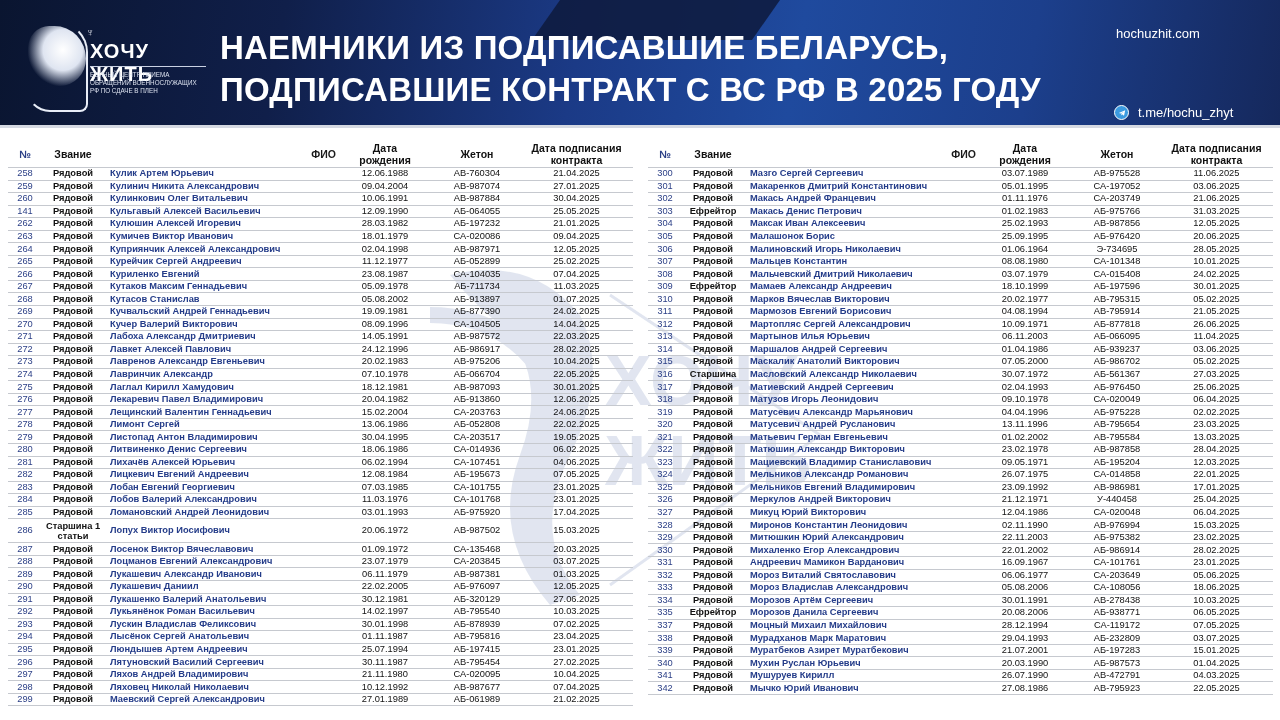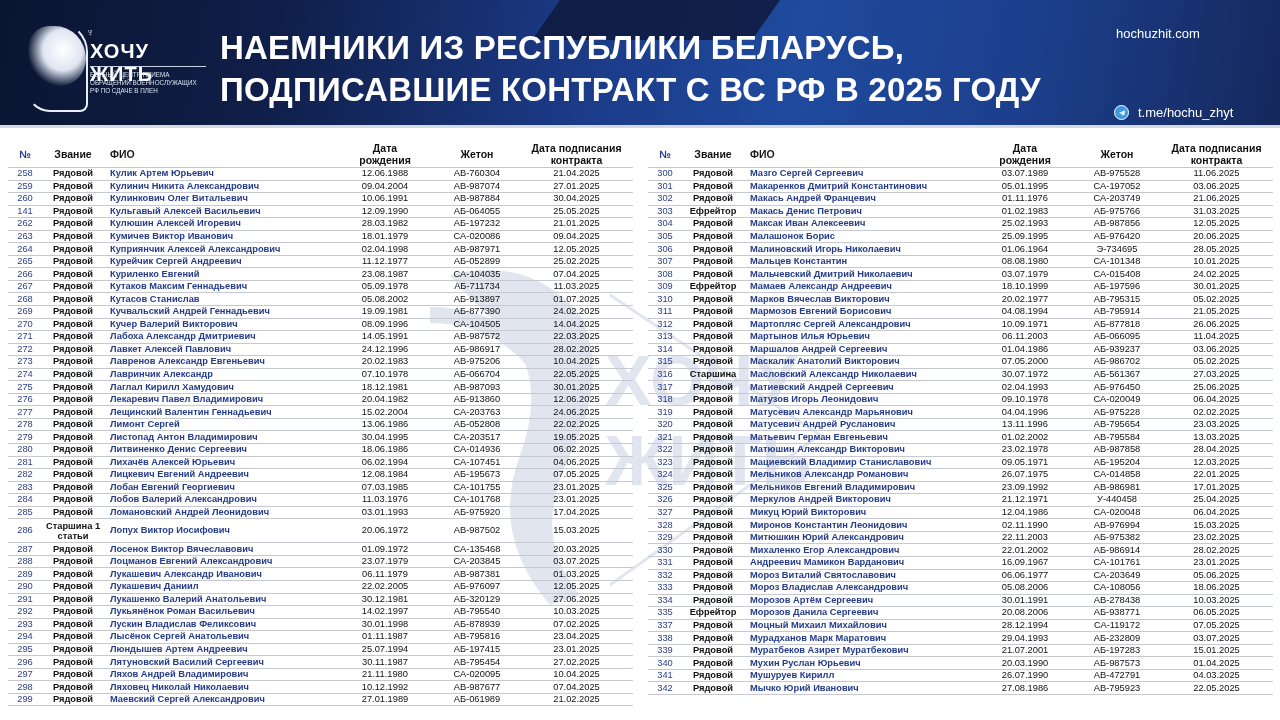--- a/index.html
+++ b/index.html
@@ -60,21 +60,21 @@
   th { font-weight: 700; color: #1a1a1a; font-size: 10.5px; line-height: 12px; padding: 2px 0 1px 0; }
   td { height: 12.55px; line-height: 11px; padding: 0; border-bottom: 1px solid #c6c9cf; white-space: nowrap; }
   tr.tall td { height: 24px; }
   .c-num { width: 34px; text-align: center; color: #2b3f86; }
   .c-rank { width: 62px; text-align: center; color: #111; font-weight: 700; }
   .c-rank.rank2 { line-height: 10px; white-space: normal; }
   .c-name { width: 232px; text-align: left; padding-left: 6px; color: #243c89; font-weight: 700; }
   .c-dob { width: 98px; text-align: center; color: #111; }
   .c-tok { width: 86px; text-align: center; color: #111; }
   .c-sig { width: 113px; text-align: center; color: #111; }
-  th.c-name { color: #1a1a1a; }
+  th.c-name { color: #1a1a1a; text-align: right; }
   th.c-num, th.c-rank { text-align: center; }
   thead tr { border-bottom: 1px solid #c6c9cf; }
 </style>
 </head>
 <body>
 
 <div class="header">
   <div class="diag"></div>
   <div class="logo-wrap">
     <div class="shield"></div>
@@ -82,21 +82,21 @@
     <div class="trident">♆</div>
     <div class="logo-title">ХОЧУ ЖИТЬ</div>
     <div class="logo-line"></div>
     <div class="logo-sub">
       <div>ЕДИНЫЙ ЦЕНТР ПРИЕМА</div>
       <div>ОБРАЩЕНИЙ ВОЕННОСЛУЖАЩИХ</div>
       <div>РФ ПО СДАЧЕ В ПЛЕН</div>
     </div>
   </div>
   <div class="title">
-    <div>НАЕМНИКИ ИЗ РЕСПУБЛИКИ БЕЛАРУСЬ,</div>
+    <div>НАЕМНИКИ ИЗ ПОДПИСАВШИЕ БЕЛАРУСЬ,</div>
     <div>ПОДПИСАВШИЕ КОНТРАКТ С ВС РФ В 2025 ГОДУ</div>
   </div>
   <div class="contacts">
     <div class="site">hochuzhit.com</div>
     <div class="tg" style="top:31px">
       <span class="tg-icon">
         <svg viewBox="0 0 10 10">
             <path d="M1 5 L9 1.5 L7.5 8.5 L5 6.5 L4 8 L4 6 L7.5 3 L3.5 5.5 Z" fill="#ffffff"></path>
           </svg>
       </span>

